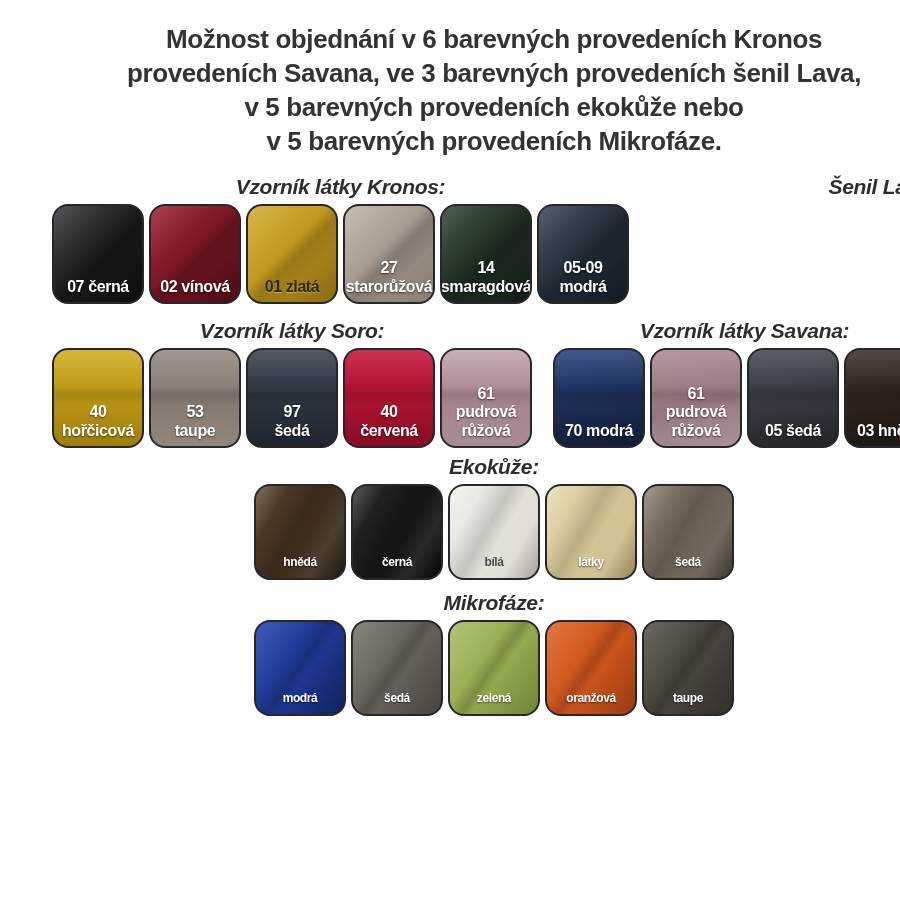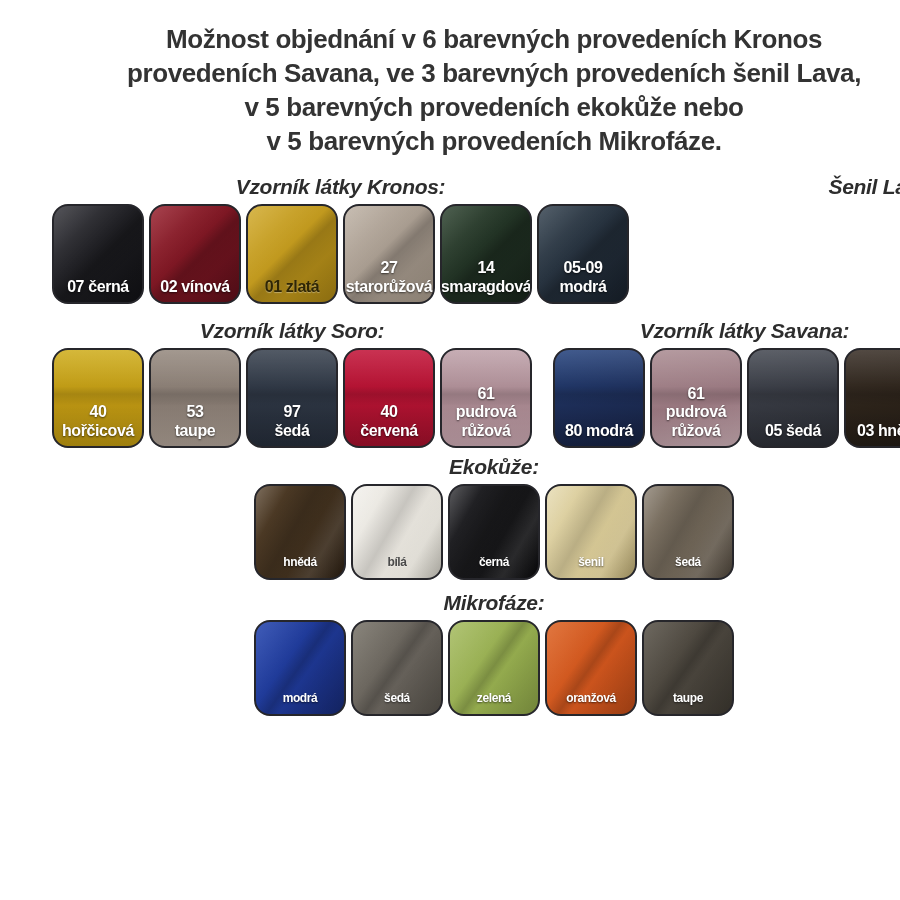--- a/index.html
+++ b/index.html
@@ -162,21 +162,21 @@
             <span class="swatch-label" style="color: rgb(255, 255, 255);">61
 pudrová
 růžová</span>
           </div>
         </div>
     </section>
     <section class="section">
       <h3 class="section-title">Vzorník látky Savana:</h3>
       <div class="swatches">
           <div class="swatch smooth" style="background: linear-gradient(170deg, rgb(39, 68, 126) 0%, rgb(28, 44, 85) 55%, rgb(19, 29, 56) 100%);">
-            <span class="swatch-label" style="color: rgb(255, 255, 255);">80 modrá</span>
+            <span class="swatch-label" style="color: rgb(255, 255, 255);">70 modrá</span>
           </div>
           <div class="swatch smooth" style="background: linear-gradient(170deg, rgb(171, 141, 147) 0%, rgb(151, 118, 126) 55%, rgb(180, 155, 161) 100%);">
             <span class="swatch-label" style="color: rgb(255, 255, 255);">61
 pudrová
 růžová</span>
           </div>
           <div class="swatch smooth" style="background: linear-gradient(170deg, rgb(71, 75, 84) 0%, rgb(52, 55, 63) 55%, rgb(36, 38, 44) 100%);">
             <span class="swatch-label" style="color: rgb(255, 255, 255);">05 šedá</span>
           </div>
           <div class="swatch smooth" style="background: linear-gradient(170deg, rgb(59, 49, 41) 0%, rgb(43, 34, 25) 55%, rgb(29, 23, 18) 100%);">
@@ -186,28 +186,28 @@
     </section>
   </div>
 
   <div class="row row-3">
     <section class="section">
       <h3 class="section-title">Ekokůže:</h3>
       <div class="swatches">
           <div class="swatch leather" style="background: linear-gradient(120deg, rgb(84, 64, 42) 0%, rgb(63, 47, 29) 55%, rgb(46, 33, 20) 100%);">
             <span class="swatch-label" style="color: rgb(255, 255, 255);">hnědá</span>
           </div>
+          <div class="swatch leather" style="background: linear-gradient(120deg, rgb(40, 40, 44) 0%, rgb(22, 22, 24) 55%, rgb(12, 12, 14) 100%);">
+            <span class="swatch-label" style="color: rgb(255, 255, 255);">černá</span>
+          </div>
           <div class="swatch leather" style="background: linear-gradient(120deg, rgb(241, 239, 234) 0%, rgb(229, 226, 219) 55%, rgb(210, 207, 197) 100%);">
             <span class="swatch-label dark-text" style="color: rgb(74, 74, 74);">bílá</span>
           </div>
-          <div class="swatch leather" style="background: linear-gradient(120deg, rgb(40, 40, 44) 0%, rgb(22, 22, 24) 55%, rgb(12, 12, 14) 100%);">
-            <span class="swatch-label" style="color: rgb(255, 255, 255);">černá</span>
-          </div>
           <div class="swatch leather" style="background: linear-gradient(120deg, rgb(228, 216, 172) 0%, rgb(213, 199, 149) 55%, rgb(188, 171, 116) 100%);">
-            <span class="swatch-label" style="color: rgb(255, 255, 255);">šenil</span>
+            <span class="swatch-label" style="color: rgb(255, 255, 255);">látky</span>
           </div>
           <div class="swatch leather" style="background: linear-gradient(120deg, rgb(133, 122, 107) 0%, rgb(110, 100, 86) 55%, rgb(84, 75, 64) 100%);">
             <span class="swatch-label" style="color: rgb(255, 255, 255);">šedá</span>
           </div>
         </div>
     </section>
   </div>
 
   <div class="row row-4">
     <section class="section">

